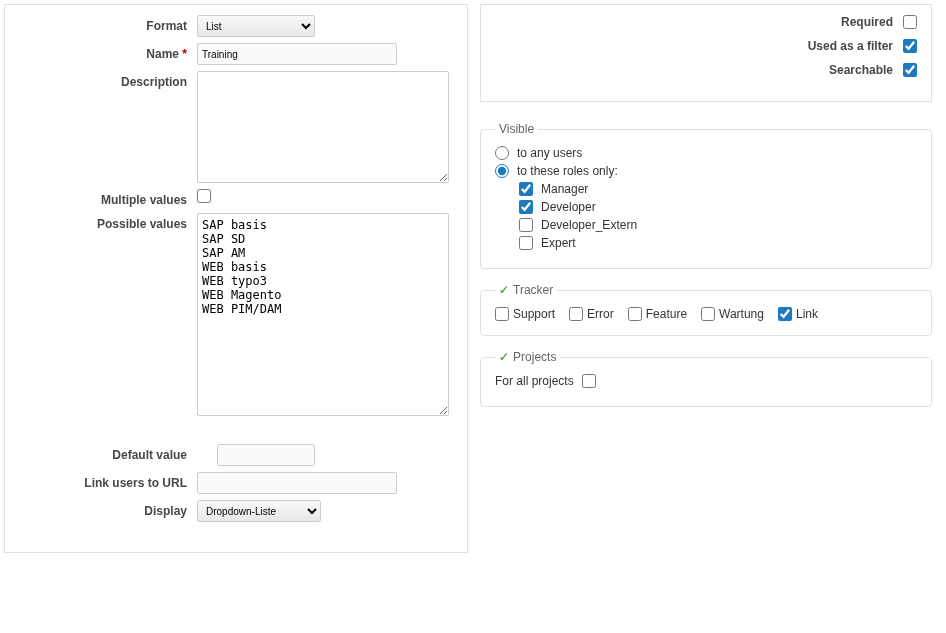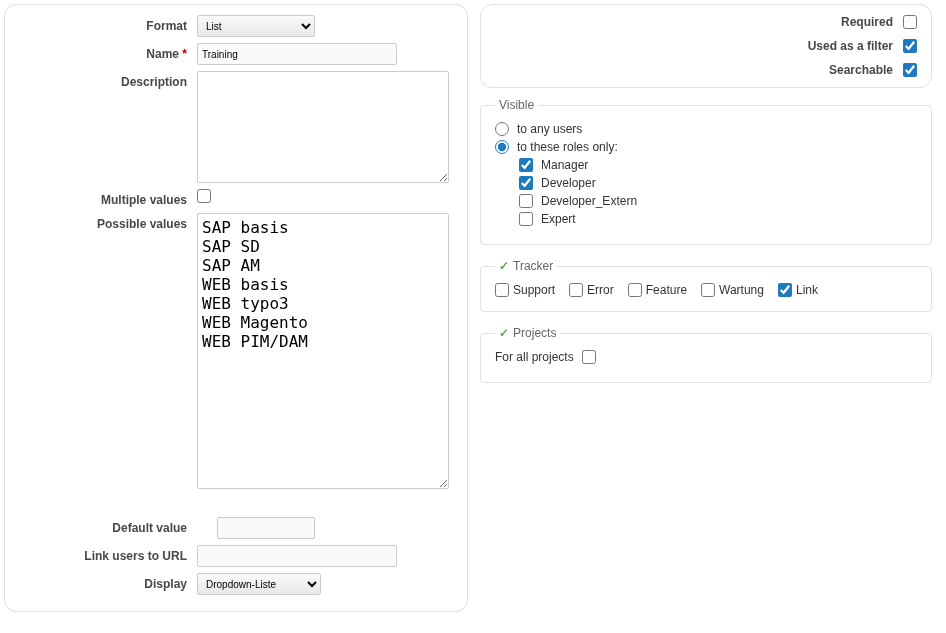--- a/index.html
+++ b/index.html
@@ -13,23 +13,23 @@
   }
   .columns {
     display: flex;
     gap: 12px;
     align-items: flex-start;
   }
   .col-left { width: 464px; }
   .col-right { width: 452px; }
   .panel {
     border: 1px solid #e0e0e0;
-    border-radius: 12px;
-    padding: 10px 14px 10px 14px;
-    margin-bottom: 10px;
+    border-radius: 0;
+    padding: 10px 14px 24px 14px;
+    margin-bottom: 20px;
     background: #fff;
   }
   .row {
     display: flex;
     align-items: flex-start;
     margin-bottom: 6px;
   }
   .row label.lbl {
     width: 178px;
     text-align: right;
@@ -55,21 +55,21 @@
     font-size: 12px;
     border: 1px solid #ccc;
     border-radius: 2px;
     padding: 4px;
     resize: both;
     background: #fff;
   }
   .txt-narrow { width: 118px; }
   .txt-wide { width: 200px; }
   .ta-desc { width: 252px; height: 112px; }
-  .ta-vals { width: 252px; height: 276px; font-family: monospace; font-size: 16px; }
+  .ta-vals { width: 252px; height: 203px; font-family: monospace; font-size: 12px; }
   input[type=checkbox], input[type=radio] {
     width: 14px; height: 14px; margin: 0; vertical-align: middle;
     accent-color: #1e7abf;
   }
   
   .r-row {
     display: flex;
     align-items: center;
     margin-bottom: 10px;
   }

